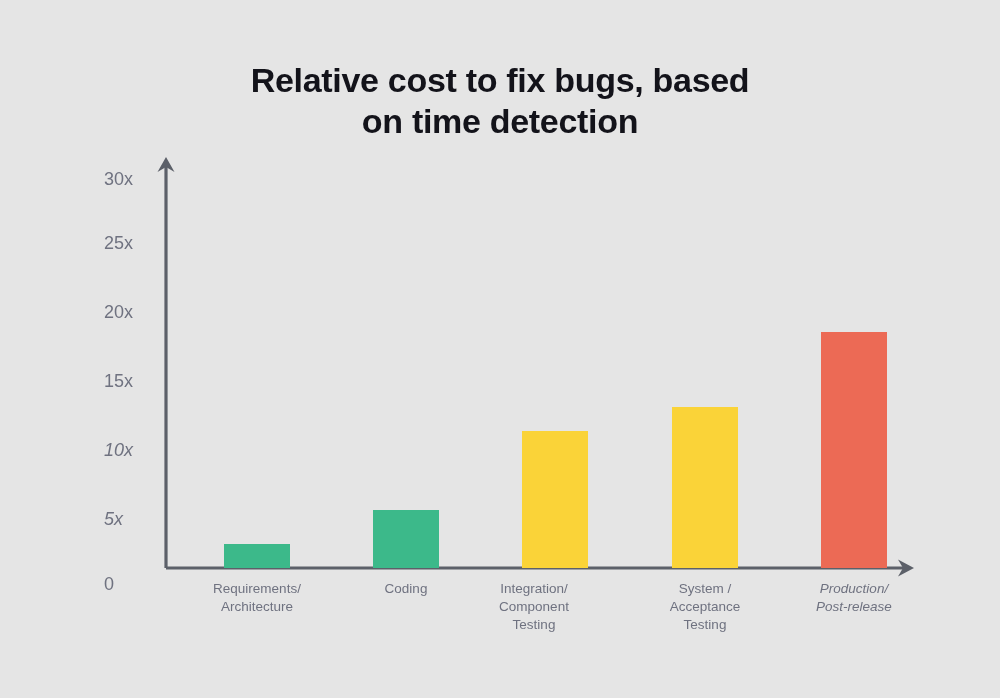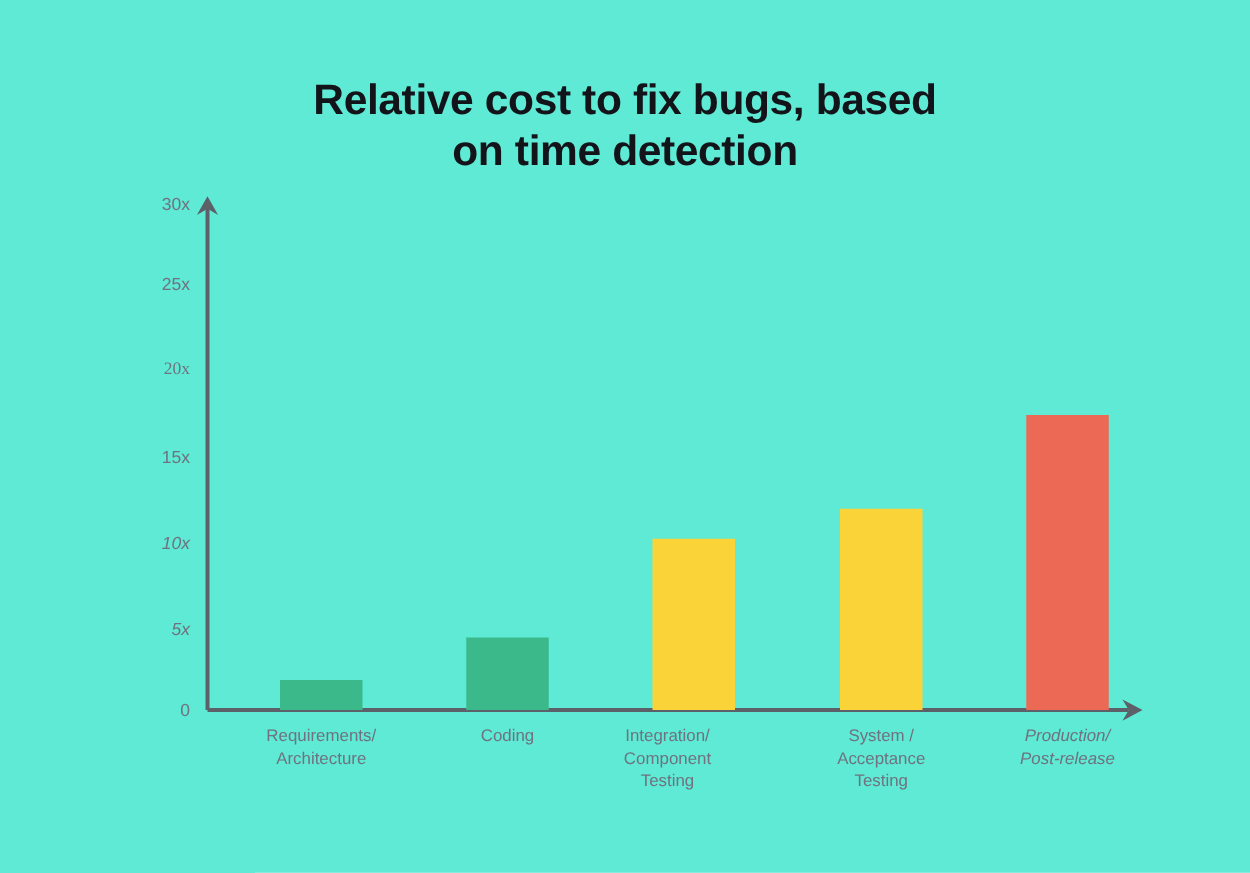--- a/index.html
+++ b/index.html
@@ -53,25 +53,26 @@
     width: 1000px;
     height: 698px;
     pointer-events: none;
   }
 
   
   .y-tick-label {
     position: absolute;
     right: 0;
     width: 48px;
-    text-align: right;
-    font-size: 14px;
+    text-align: left;
+    font-size: 18px;
     color: #6f7280;
     line-height: 1;
     transform: translateY(-50%);
+    margin-top: 16px;
   }
   #y-axis-labels {
     position: absolute;
     left: 104px;
     top: 0;
     width: 48px;
     height: 698px;
   }
 
   
@@ -100,21 +101,21 @@
     font-size: 13.5px;
     line-height: 1.32;
     color: #6f7280;
     text-align: center;
     white-space: pre-line;
   }
 </style>
 </head>
 <body style="background: rgb(245, 245, 249);">
 
-<div id="chart-figure" style="background: #5eead4;">
+<div id="chart-figure" style="background: #e5e5e5;">
 
   <div id="chart-title" style="color: rgb(19, 19, 26);">Relative cost to fix bugs, based
 on time detection</div>
 
   <div id="plot-area">
 
     <svg class="axis-svg" width="1000" height="698" viewBox="0 0 1000 698">
 
       <g>
         <line x1="166" y1="568" x2="166" y2="166" stroke="#5c6069" stroke-width="3.2" stroke-linecap="butt"></line>
@@ -125,21 +126,21 @@
         <line x1="166" y1="568" x2="903" y2="568" stroke="#5c6069" stroke-width="3.2" stroke-linecap="butt"></line>
         <path d="M 914 568 L 898 559.5 L 903 568 L 898 576.5 Z" fill="#5c6069"></path>
       </g>
     </svg>
 
     <div id="y-axis-labels">
       <div class="y-tick-label" style="top: 568px; color: rgb(111, 114, 128);">0</div>
       <div class="y-tick-label" style="top: 503px; color: rgb(111, 114, 128); font-style: italic;">5x</div>
       <div class="y-tick-label" style="top: 434px; color: rgb(111, 114, 128); font-style: italic;">10x</div>
       <div class="y-tick-label" style="top: 365px; color: rgb(111, 114, 128);">15x</div>
-      <div class="y-tick-label" style="top: 296px; color: rgb(111, 114, 128); font-family: Liberation Serif, serif;">20x</div>
+      <div class="y-tick-label" style="top: 296px; color: rgb(111, 114, 128);">20x</div>
       <div class="y-tick-label" style="top: 227px; color: rgb(111, 114, 128);">25x</div>
       <div class="y-tick-label" style="top: 163px; color: rgb(111, 114, 128);">30x</div>
     </div>
 
     <div id="bars-layer">
       <div class="bar-wrap" style="left:224px;width:66px;">
         <div class="bar" style="width: 66px; height: 24.12px; background: rgb(60, 185, 138);"></div>
       </div>
       <div class="bar-wrap" style="left:373px;width:66px;">
         <div class="bar" style="width: 66px; height: 57.62px; background: rgb(60, 185, 138);"></div>

